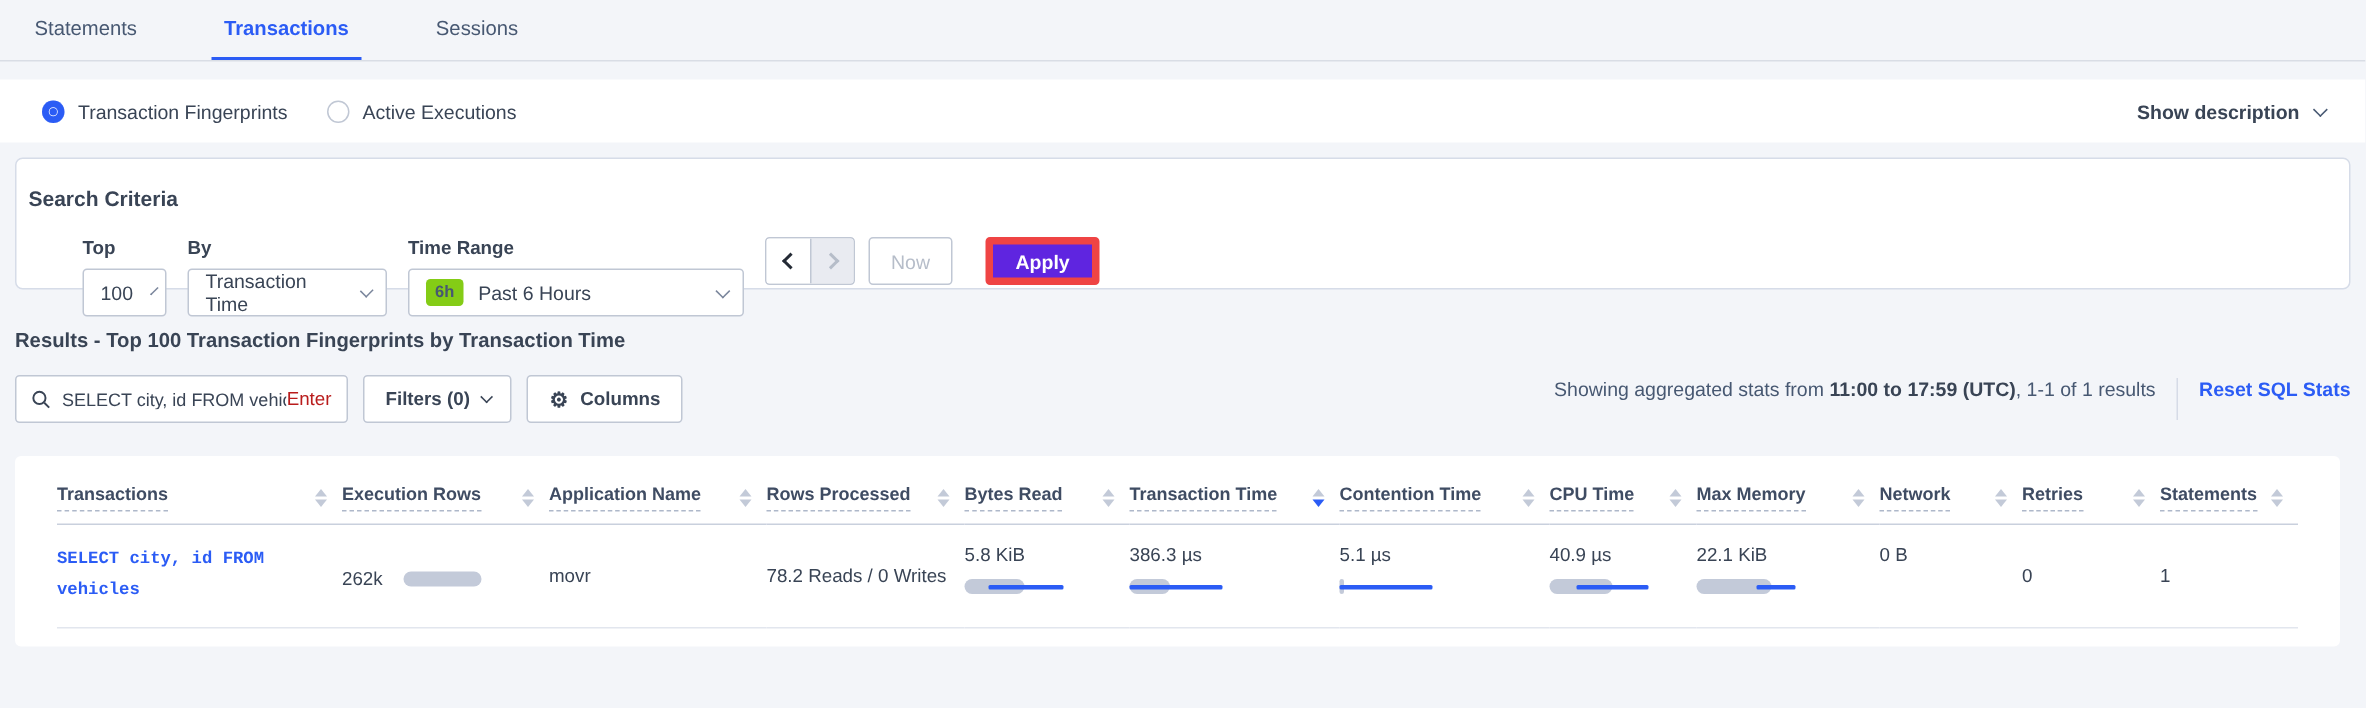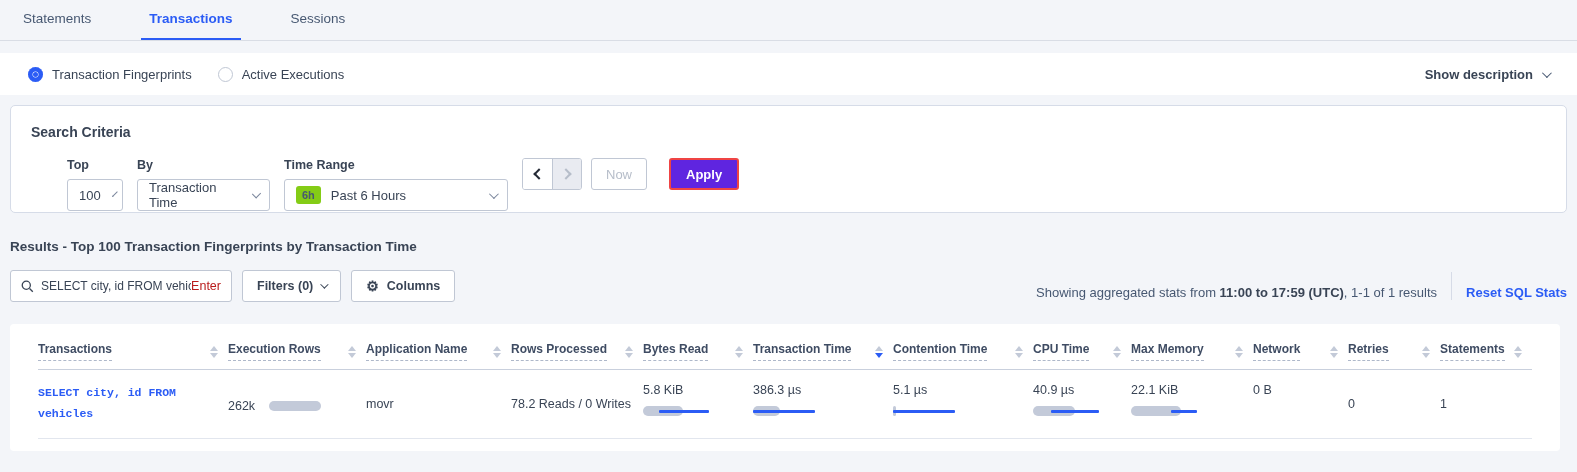--- a/index.html
+++ b/index.html
@@ -76,21 +76,21 @@
   }
   .chev.small { width: 6px; height: 6px; margin-left: 7px; }
 
   
   .card {
     background: #fff;
     border: 1px solid #d6dce8;
     border-radius: 5px;
     margin: 10px 10px 0 10px;
   }
-  .criteria-card { padding: 18px 20px 22px 20px; height: 108px; }
+  .criteria-card { padding: 18px 20px 22px 8px; height: 88px; }
   .criteria-title { font-size: 14px; font-weight: 700; color: #394455; }
   .criteria-row { display: flex; margin-top: 18px; margin-left: 36px; }
   .field { margin-right: 14px; }
   .field-label { font-size: 12.5px; font-weight: 700; color: #394455; margin-bottom: 7px; }
   .select {
     height: 32px; border: 1px solid #c0c7d4; border-radius: 3px; background: #fff;
     display: flex; align-items: center; padding: 0 11px; font-size: 13px; color: #394455;
     cursor: pointer; justify-content: space-between;
   }
   .select .chev { margin-left: 12px; border-color: #7a869c; }
@@ -118,21 +118,21 @@
   }
   .angle.left { border-left: 2px solid #242a35; border-bottom: 2px solid #242a35; transform: rotate(45deg); margin-left:3px;}
   .angle.right { border-right: 2px solid #b6bdc9; border-bottom: 2px solid #b6bdc9; transform: rotate(-45deg); margin-right:3px;}
   .btn {
     height: 32px; border: 1px solid #c0c7d4; border-radius: 3px; background: #fff;
     font-size: 13px; display: inline-flex; align-items: center; padding: 0 14px; cursor: pointer;
     font-family: "Liberation Sans", sans-serif;
   }
   .btn-now { color: #b6bdc9; margin-right: 22px; }
   .btn-apply {
-    background: #5f25e0; border: 2px solid #ef4444; color: #fff; font-weight: 700;
+    background: #5f25e0; border: 5px solid #ef4444; color: #fff; font-weight: 700;
     padding: 0 15px;
   }
 
   
   .results-heading {
     margin: 26px 10px 0 10px;
     font-size: 13.5px; font-weight: 700; color: #394455;
   }
   .toolbar {
     margin: 16px 10px 0 10px;
@@ -143,21 +143,21 @@
     display: flex; align-items: center; padding: 0 10px;
   }
   .search-box input {
     border: none; outline: none; flex: 1; min-width: 0; font-size: 12px; color: #394455;
     font-family: "Liberation Sans", sans-serif; margin-left: 7px; background: transparent;
   }
   .enter-label { color: #b91c1c; font-size: 12.5px; cursor: pointer; flex: none; }
   .toolbar-btn { margin-left: 10px; font-weight: 700; color: #394455; font-size: 12.5px; }
   .toolbar-btn .chev { border-color: #394455; width:6px; height:6px; }
   .gear { font-size: 14px; margin-right: 8px; color: #394455; line-height: 1; }
-  .toolbar-right { margin-left: auto; display: flex; align-items: flex-end; }
+  .toolbar-right { margin-left: auto; display: flex; align-items: flex-start; }
   .stats-text { font-size: 13px; color: #475872; }
   .stats-text b { color: #394455; }
   .v-divider { width: 1px; height: 28px; background: #d6dbe7; margin: 0 14px; }
   .reset-link { font-size: 13px; color: #2b5cf5; font-weight: 600; cursor: pointer; white-space: nowrap; }
 
   
   .table-card {
     background: #fff; border-radius: 4px;
     margin: 22px 17px 0 10px;
     padding: 6px 28px 12px 28px;

